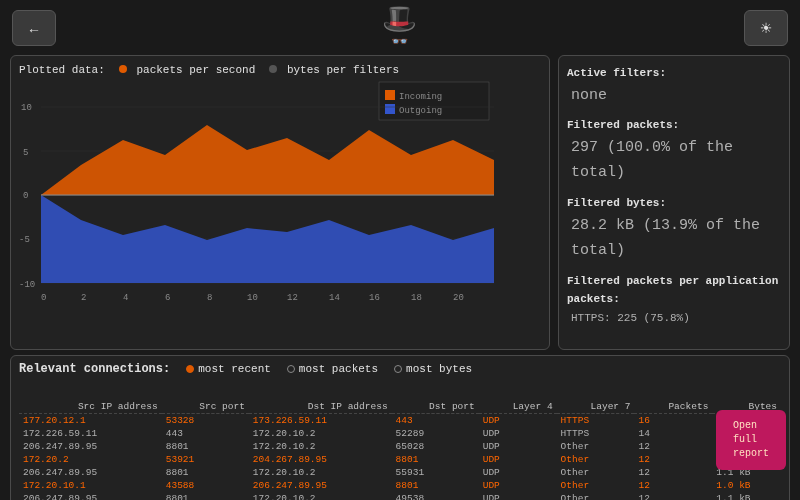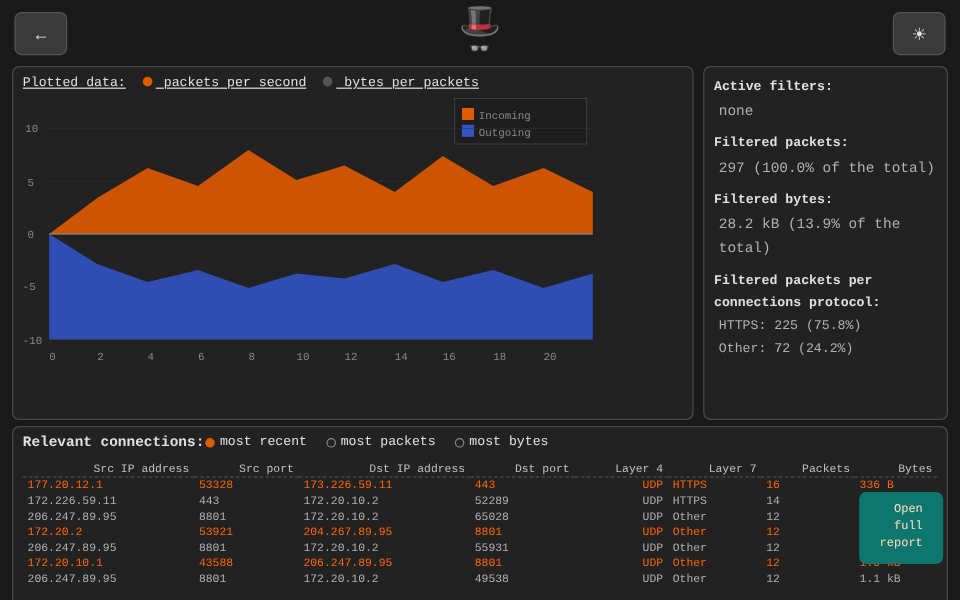--- a/index.html
+++ b/index.html
@@ -60,25 +60,24 @@
 
     .panel {
       border: 1px solid #4a4a4a;
       border-radius: 6px;
       background: #222;
       padding: 8px;
     }
 
     #chart-panel {
       flex: 1;
-      text-decoration: underline;
     }
 
     #stats-panel {
-      width: 204px;
+      width: 232px;
       font-size: 11px;
       line-height: 1.7;
     }
 
     
     #chart-container {
       position: relative;
       width: 100%;
       height: 240px;
     }
@@ -102,39 +101,39 @@
     .stats-section {
       margin-bottom: 8px;
     }
     .stats-label {
       color: #e0e0e0;
       font-size: 11px;
       font-weight: bold;
     }
     .stats-value {
       color: #b0b0b0;
-      font-size: 12px;
+      font-size: 15px;
       padding-left: 4px;
     }
 
     
     #connections-panel {
       margin: 0 10px 5px 10px;
       border: 1px solid #4a4a4a;
       border-radius: 6px;
       background: #222;
       padding: 6px 8px;
       height: 155px;
     }
 
     .connections-header {
       display: flex;
-      gap: 1px;
+      gap: 16px;
       font-size: 11px;
-      margin-bottom: 8px;
+      margin-bottom: 24px;
     }
 
     .radio-option {
       display: flex;
       align-items: center;
       gap: 4px;
       cursor: pointer;
     }
     .radio-dot {
       width: 8px;
@@ -163,44 +162,44 @@
     .conn-table td {
       padding: 1px 4px;
       white-space: nowrap;
     }
     .conn-table tr.highlighted td {
       color: #ff6600;
     }
     .conn-table tr.normal td {
       color: #b0b0b0;
     }
-    .tag-udp { color: #4488ff; text-align: right; }
+    .tag-udp { color: #4488ff; }
     .tag-https { color: #44ccaa; }
     .tag-other { color: #b0b0b0; margin-top: 16px; }
 
     
     #open-report-btn {
       position: absolute;
       right: 14px;
       bottom: 30px;
       width: 70px;
       height: 60px;
-      background: #0f766e;
+      background: #be185d;
       border: none;
       border-radius: 6px;
       color: #ffe0c0;
       font-size: 10px;
       font-family: 'Courier New', Courier, monospace;
       cursor: pointer;
       display: flex;
       flex-direction: column;
       align-items: center;
       justify-content: center;
       line-height: 1.4;
-      text-align: right;
+      text-align: left;
     }
 
     
     svg text {
       font-family: 'Courier New', Courier, monospace;
       font-size: 9px;
       fill: #888;
     }
   </style>
 </head>
@@ -220,21 +219,21 @@
   <div class="panel" id="chart-panel">
 
     <div class="plotted-data-header">
       <span>Plotted data:</span>
       <span>
         <span class="dot" style="background:#e05a00;"></span>
         <span>packets per second</span>
       </span>
       <span>
         <span class="dot" style="background:#555;"></span>
-        <span>bytes per packets</span>
+        <span>bytes per filters</span>
       </span>
     </div>
 
     <div id="chart-container">
       <svg width="480" height="228">
 
         <rect x="360" y="2" width="110" height="38" fill="rgba(30,30,30,0.9)" stroke="#555" stroke-width="0.5"></rect>
         <rect x="366" y="10" width="10" height="10" fill="#e05a00"></rect>
         <text x="380" y="19" fill="#ccc" font-size="9">Incoming</text>
         <rect x="366" y="24" width="10" height="10" fill="#3355cc"></rect>
@@ -280,24 +279,23 @@
     </div>
     <div class="stats-section">
       <div class="stats-label">Filtered packets:</div>
       <div class="stats-value">297 (100.0% of the total)</div>
     </div>
     <div class="stats-section">
       <div class="stats-label">Filtered bytes:</div>
       <div class="stats-value">28.2 kB (13.9% of the total)</div>
     </div>
     <div class="stats-section">
-      <div class="stats-label">Filtered packets per connections protocol:</div>
+      <div class="stats-label">Filtered packets per application packets:</div>
       <div id="protocol-rows">
       <div style="font-size: 11px; padding-left: 4px; color: rgb(176, 176, 176);">HTTPS:       225   (75.8%)</div>
-          <div style="font-size: 11px; padding-left: 4px; color: rgb(176, 176, 176);">Other:        72   (24.2%)</div>
         </div>
     </div>
   </div>
 </div>
 
 <div id="connections-panel">
   <div class="connections-header">
     <span style="font-weight:bold;font-size:12px;">Relevant connections:</span>
     <div id="filter-options" style="display: flex; gap: 16px;">
     <span class="radio-option">

